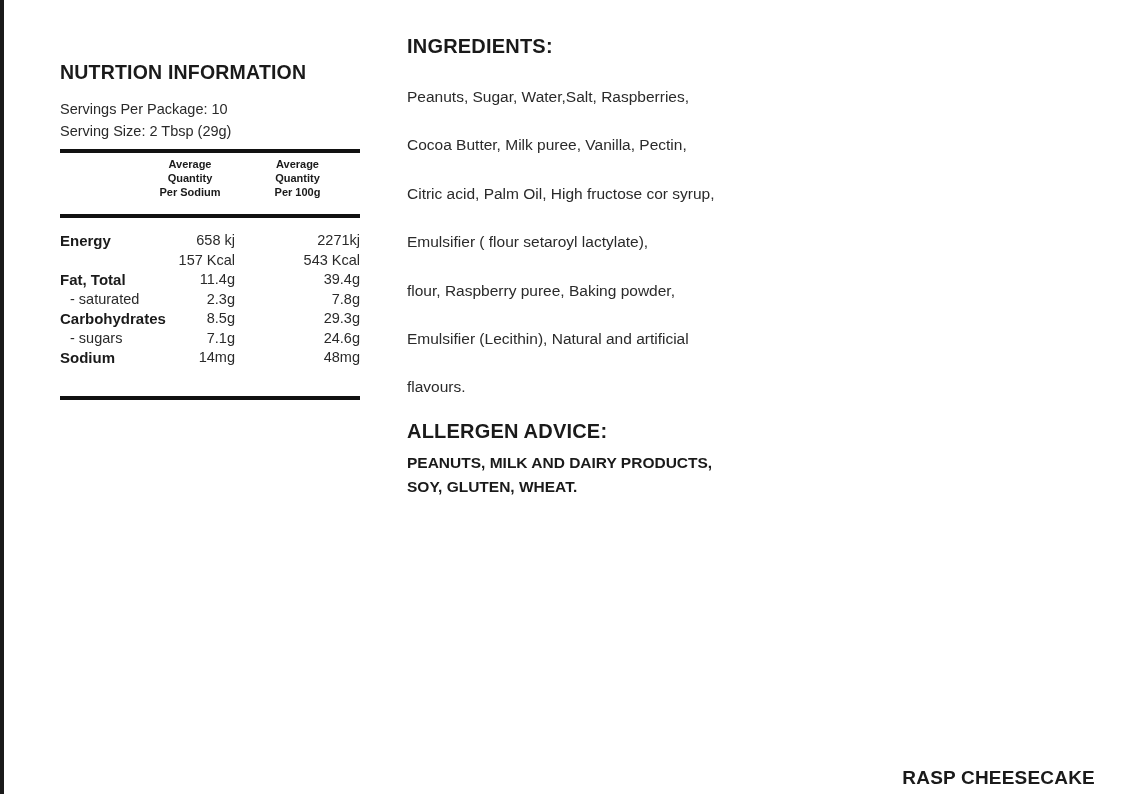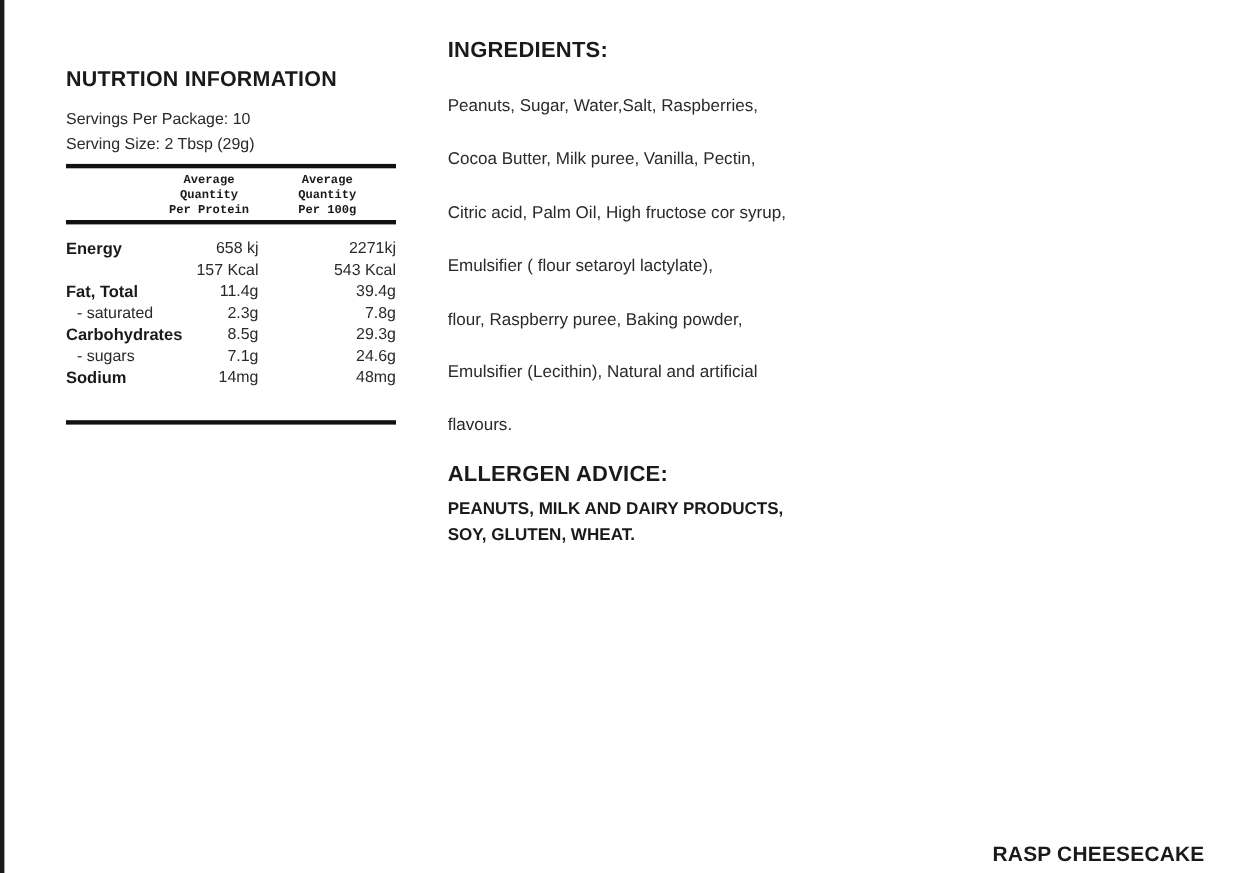--- a/index.html
+++ b/index.html
@@ -28,22 +28,21 @@
   }
   .serving-line {
     font-size: 14.5px; color: #2a2a2a;
     line-height: 22px;
   }
   .nt-table { margin-top: 7px; width: 300px; }
   .nt-line { height: 4px; background: #111; width: 100%; }
   .nt-header {
     display: grid;
     grid-template-columns: 85px 90px 125px;
-    padding: 4px 0 1px 0;
-    font-family: Liberation Mono, monospace;
+    padding: 4px 0 15px 0;
   }
   .nt-header .hcell {
     text-align: center;
     font-size: 11px; font-weight: 700; color: #1a1a1a;
     line-height: 14px;
   }
   .nt-body { padding: 13px 0 28px 0; }
   .nt-row {
     display: grid;
     grid-template-columns: 85px 90px 125px;
@@ -100,21 +99,21 @@
   <div class="serving-line">Serving Size: 2 Tbsp (29g)</div>
 
   <div class="nt-table">
     <div class="nt-line"></div>
 
     <div class="nt-header">
       <div class="hcell"></div>
       <div class="hcell">
         <div>Average</div>
         <div>Quantity</div>
-        <div>Per Protein</div>
+        <div>Per Sodium</div>
       </div>
       <div class="hcell">
         <div>Average</div>
         <div>Quantity</div>
         <div>Per 100g</div>
       </div>
     </div>
 
     <div class="nt-line"></div>
 

